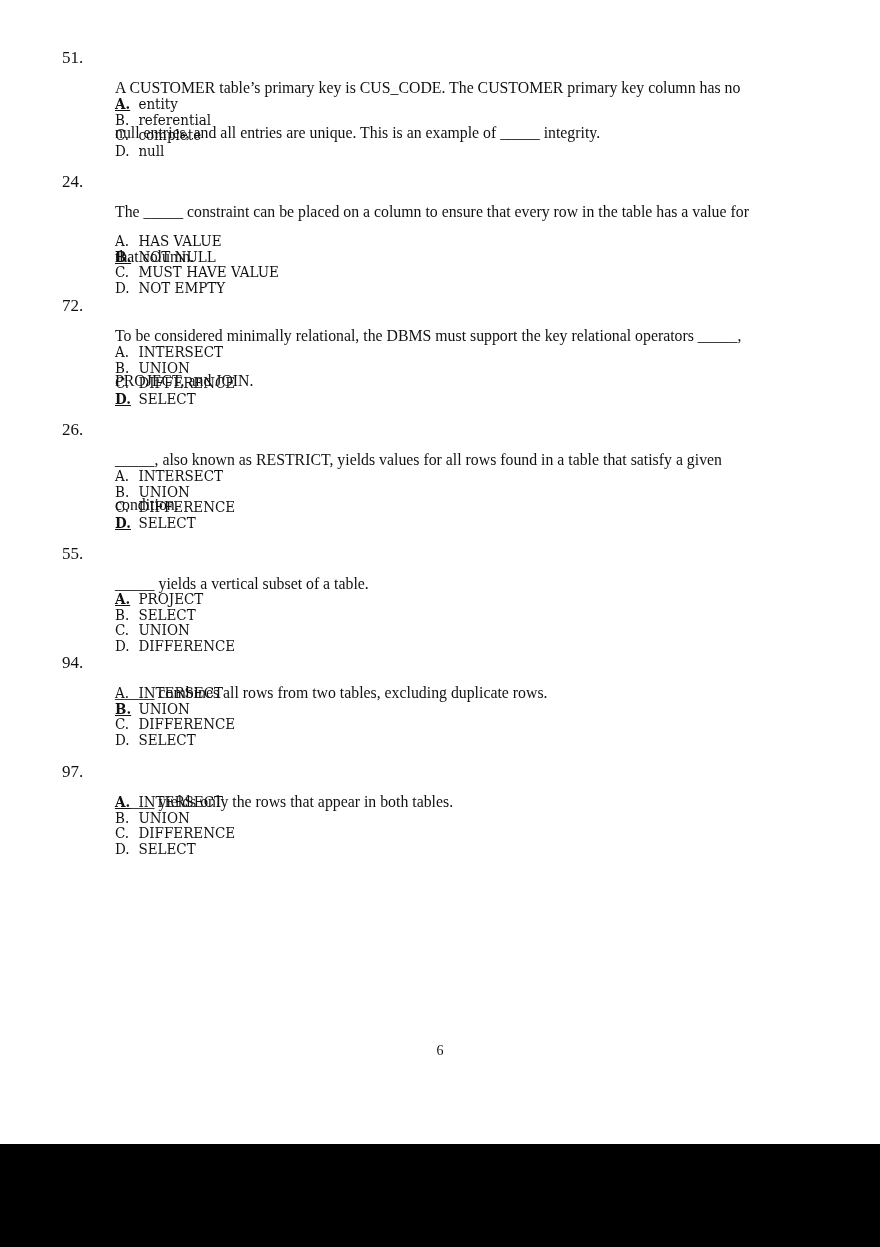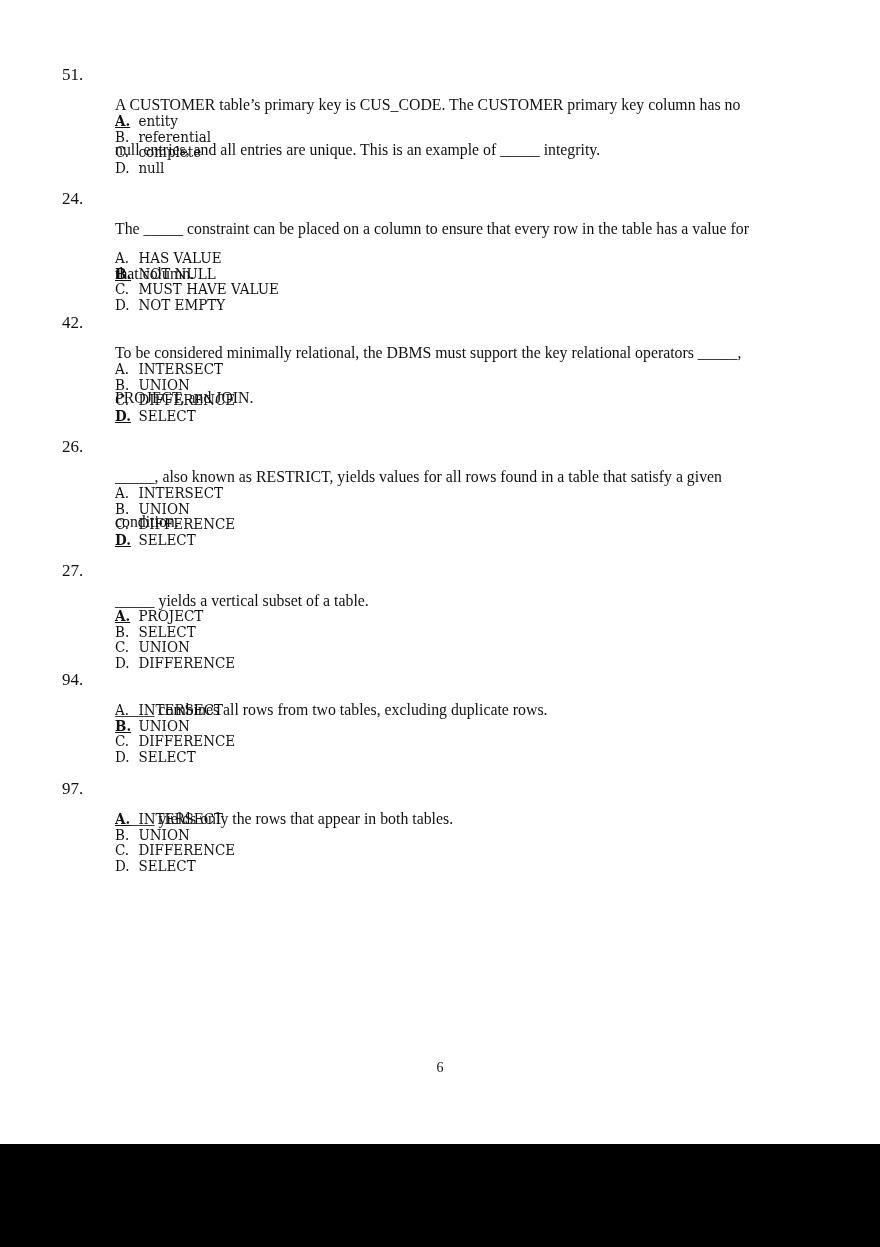--- a/index.html
+++ b/index.html
@@ -1,20 +1,20 @@
 <!DOCTYPE html>
 <html><head>
 <meta charset="utf-8">
 <style>
   html, body { margin: 0; padding: 0; }
   body {
     width: 880px; height: 1247px; background: #ffffff; position: relative; overflow: hidden;
     color: #111; font-family: "Liberation Serif", serif;
   }
-  .page { position: absolute; left: 0; top: 0; width: 880px; height: 1144px; background: #fff; margin-top: 17px; }
+  .page { position: absolute; left: 0; top: 0; width: 880px; height: 1144px; background: #fff; }
   .bottom-band { position: absolute; left: 0; top: 1144px; width: 880px; height: 103px; background: #000; }
   .q { position: absolute; left: 0; width: 880px; }
   .qnum { position: absolute; left: 62px; top: 0; font-size: 17px; line-height: 15px; }
   .qtext { position: absolute; left: 115px; top: 0; width: 700px; font-size: 17px; line-height: 15px;
     transform: scaleX(0.93); transform-origin: left top; white-space: pre-wrap; }
   .qtext .ln { display: block; white-space: nowrap; }
   .opts { position: absolute; left: 115px; }
   .opt { display: block; height: 15.5px; font-family: "DejaVu Serif", serif; font-size: 15px; line-height: 15.5px;
     white-space: nowrap; transform: scaleX(0.9); transform-origin: left top; }
   .opt .letter { display: inline-block; width: 26px; }
@@ -48,21 +48,21 @@
     </div>
     <div class="opts" style="top:60px">
       <span class="opt"><span class="letter">A.</span><span>HAS VALUE</span></span>
       <span class="opt correct"><span class="letter">B.</span><span>NOT NULL</span></span>
       <span class="opt"><span class="letter">C.</span><span>MUST HAVE VALUE</span></span>
       <span class="opt"><span class="letter">D.</span><span>NOT EMPTY</span></span>
     </div>
   </div>
 
   <div class="q" style="top:298px">
-    <span class="qnum">42.</span>
+    <span class="qnum">72.</span>
     <div class="qtext">
       <span class="ln">To be considered minimally relational, the DBMS must support the key relational operators _____,</span>
       <span class="ln">PROJECT, and JOIN.</span>
     </div>
     <div class="opts" style="top:47px">
       <span class="opt"><span class="letter">A.</span><span>INTERSECT</span></span>
       <span class="opt"><span class="letter">B.</span><span>UNION</span></span>
       <span class="opt"><span class="letter">C.</span><span>DIFFERENCE</span></span>
       <span class="opt correct"><span class="letter">D.</span><span>SELECT</span></span>
     </div>
@@ -76,21 +76,21 @@
     </div>
     <div class="opts" style="top:47px">
       <span class="opt"><span class="letter">A.</span><span>INTERSECT</span></span>
       <span class="opt"><span class="letter">B.</span><span>UNION</span></span>
       <span class="opt"><span class="letter">C.</span><span>DIFFERENCE</span></span>
       <span class="opt correct"><span class="letter">D.</span><span>SELECT</span></span>
     </div>
   </div>
 
   <div class="q" style="top:546px">
-    <span class="qnum">27.</span>
+    <span class="qnum">55.</span>
     <div class="qtext">
       <span class="ln">_____ yields a vertical subset of a table.</span>
     </div>
     <div class="opts" style="top:46px">
       <span class="opt correct"><span class="letter">A.</span><span>PROJECT</span></span>
       <span class="opt"><span class="letter">B.</span><span>SELECT</span></span>
       <span class="opt"><span class="letter">C.</span><span>UNION</span></span>
       <span class="opt"><span class="letter">D.</span><span>DIFFERENCE</span></span>
     </div>
   </div>

